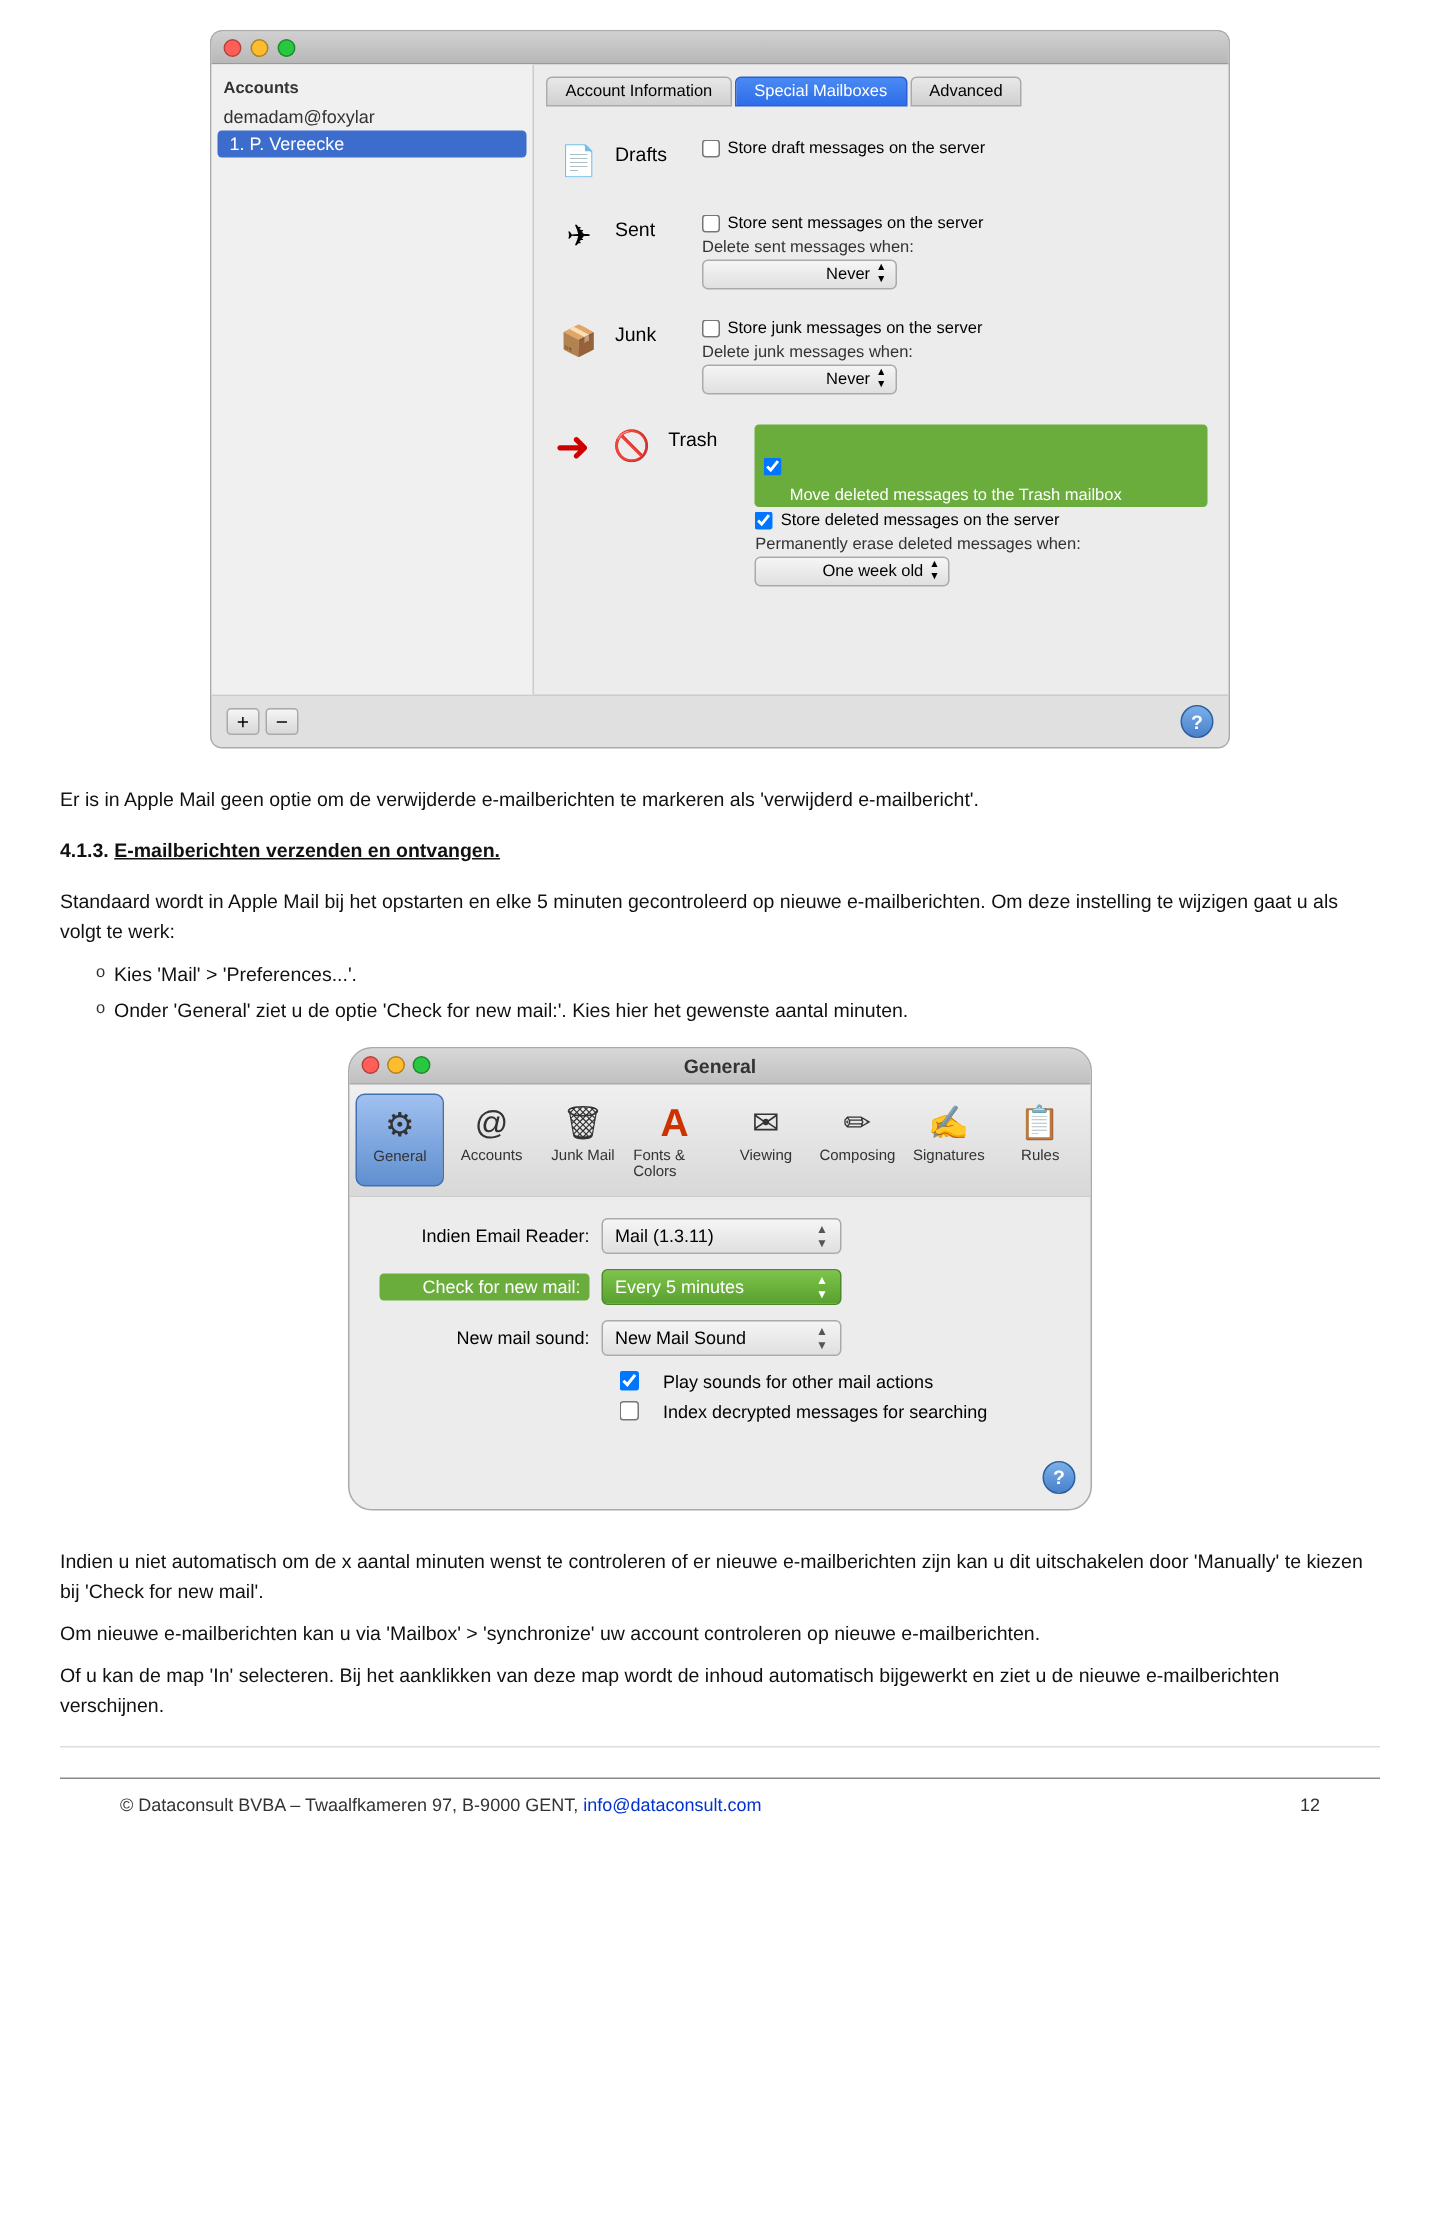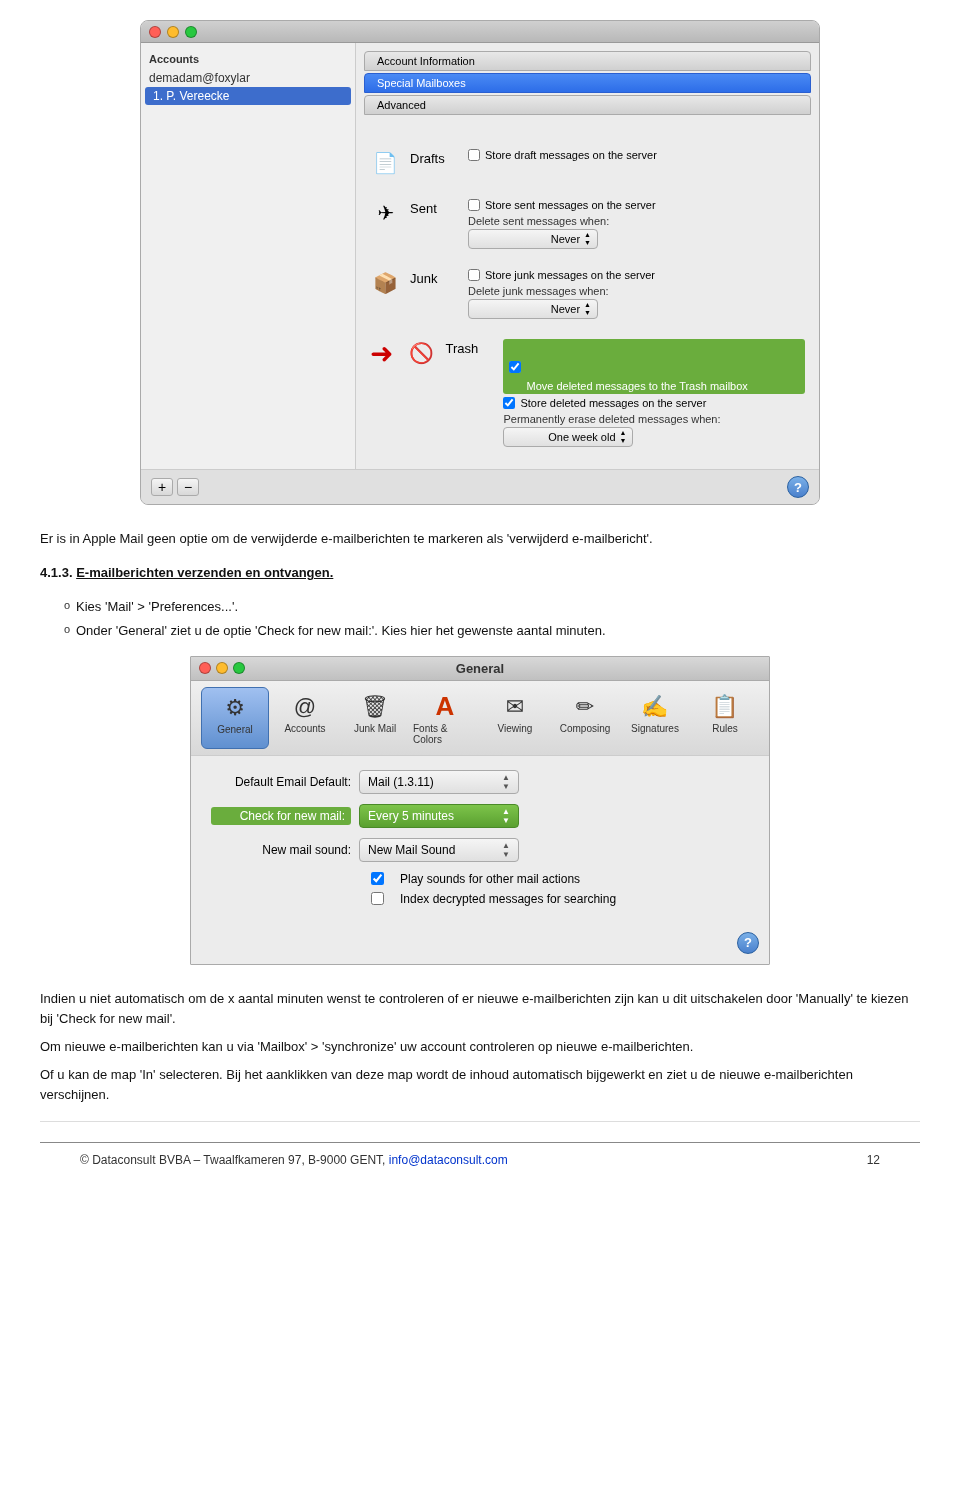--- a/index.html
+++ b/index.html
@@ -79,22 +79,21 @@
 
     
     .main-content {
       flex: 1;
       padding: 8px;
     }
 
     .tab-bar {
       display: flex;
       gap: 2px;
-      margin-bottom: 28px;
-      flex-direction: column;
+      margin-bottom: 16px;
     }
     .tab {
       padding: 3px 12px;
       font-size: 11px;
       background: linear-gradient(to bottom, #e8e8e8, #d0d0d0);
       border: 1px solid #aaa;
       border-radius: 4px 4px 0 0;
       cursor: pointer;
     }
     .tab.active {
@@ -253,23 +252,23 @@
       position: absolute;
       left: 0;
       color: #333;
       font-size: 11px;
     }
 
     
     .general-panel {
       border: 1px solid #aaa;
       background: #ececec;
-      border-radius: 1px;
+      border-radius: 16px;
       margin: 12px auto 24px auto;
-      width: 580px;
+      width: 496px;
       overflow: hidden;
     }
 
     .general-titlebar {
       background: linear-gradient(to bottom, #d8d8d8, #c0c0c0);
       border-bottom: 1px solid #aaa;
       height: 24px;
       display: flex;
       align-items: center;
       justify-content: center;
@@ -530,20 +529,21 @@
   <div class="body-text">
     <p>Er is in Apple Mail geen optie om de verwijderde e-mailberichten te markeren als 'verwijderd e-mailbericht'.</p>
   </div>
 
   <div class="body-text">
     <span class="number-label">4.1.3.</span>
     <span class="section-heading">E-mailberichten verzenden en ontvangen.</span>
   </div>
 
   <div class="body-text">
+    <p>Standaard wordt in Apple Mail bij het opstarten en elke 5 minuten gecontroleerd op nieuwe e-mailberichten. Om deze instelling te wijzigen gaat u als volgt te werk:</p>
     <ul class="bullet-list">
       <li>Kies 'Mail' &gt; 'Preferences...'.</li>
       <li>Onder 'General' ziet u de optie 'Check for new mail:'. Kies hier het gewenste aantal minuten.</li>
     </ul>
   </div>
 
   <div class="general-panel">
     <div class="general-titlebar">
       <div class="win-btns">
         <div class="titlebar-btn btn-red"></div>
@@ -584,21 +584,21 @@
       </div>
       <div class="toolbar-item">
         <div class="icon-box">📋</div>
         <span>Rules</span>
       </div>
     </div>
 
     <div class="general-body">
 
       <div class="pref-row">
-        <div class="pref-label">Default Email Default:</div>
+        <div class="pref-label">Indien Email Reader:</div>
         <div class="pref-dropdown">
           <span>Mail (1.3.11)</span>
           <div class="stepper-arrows">
               <span>▲</span>
               <span>▼</span>
             </div>
         </div>
       </div>
 
       <div class="pref-row">

